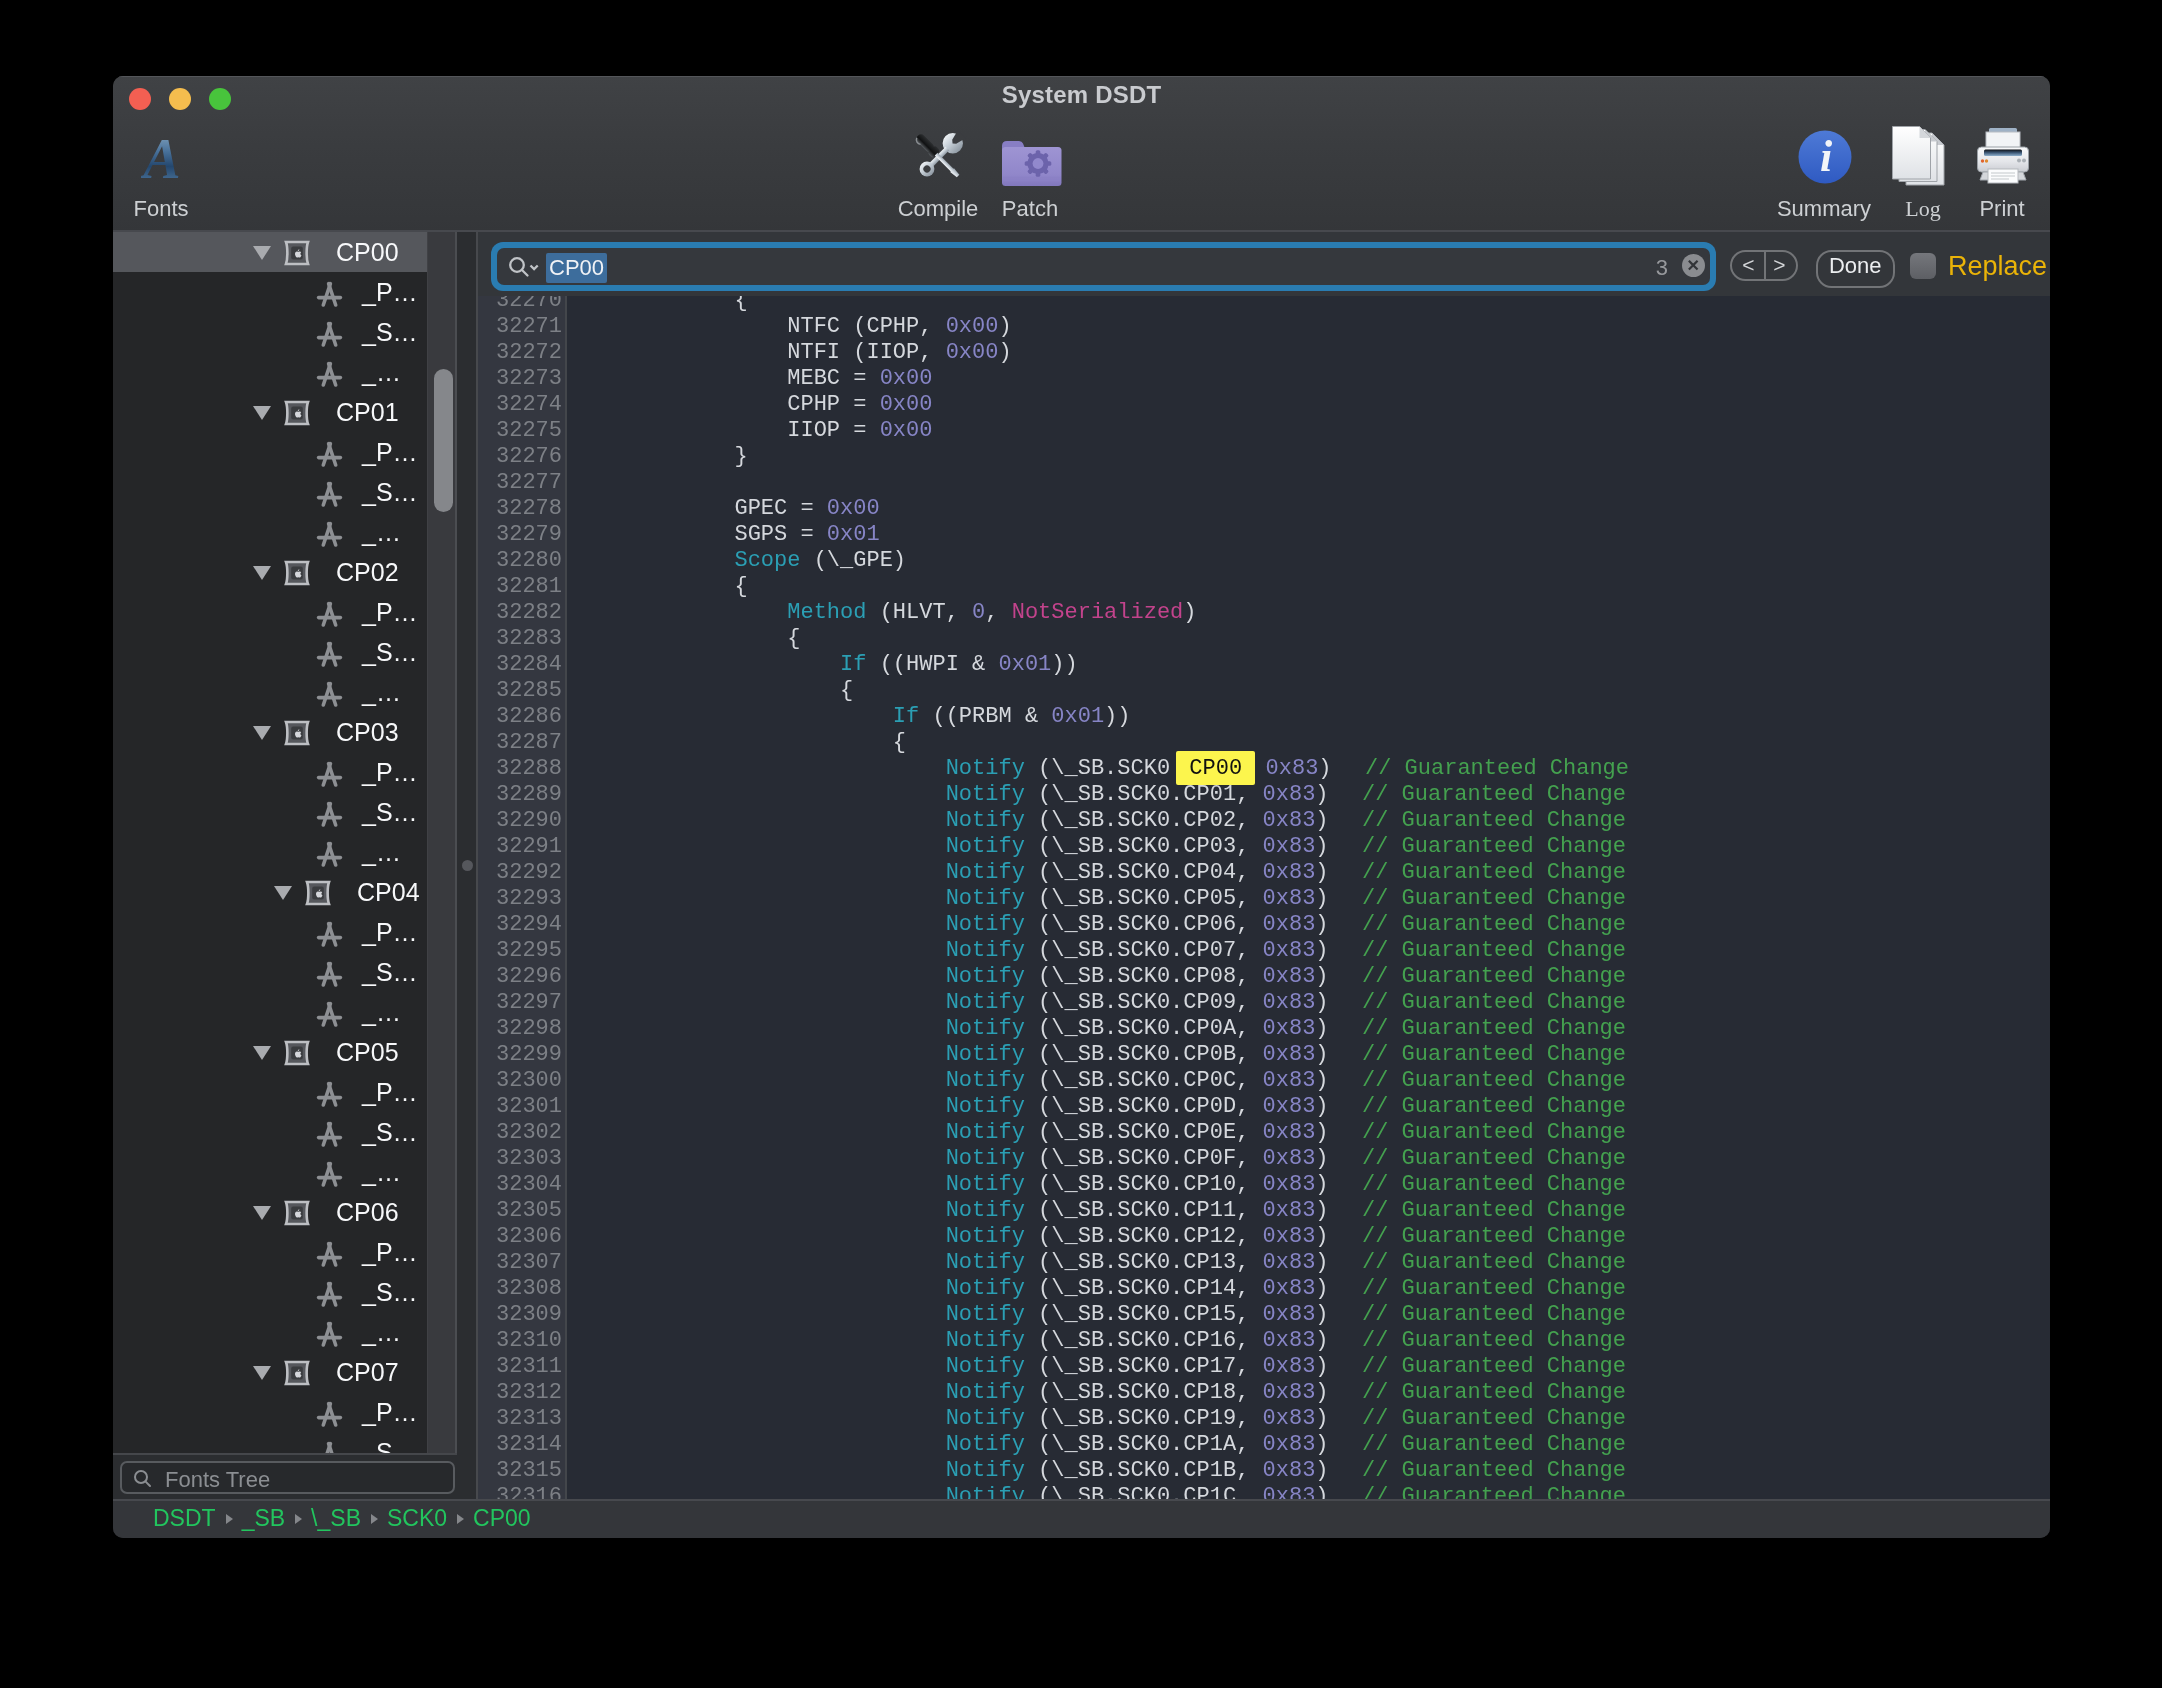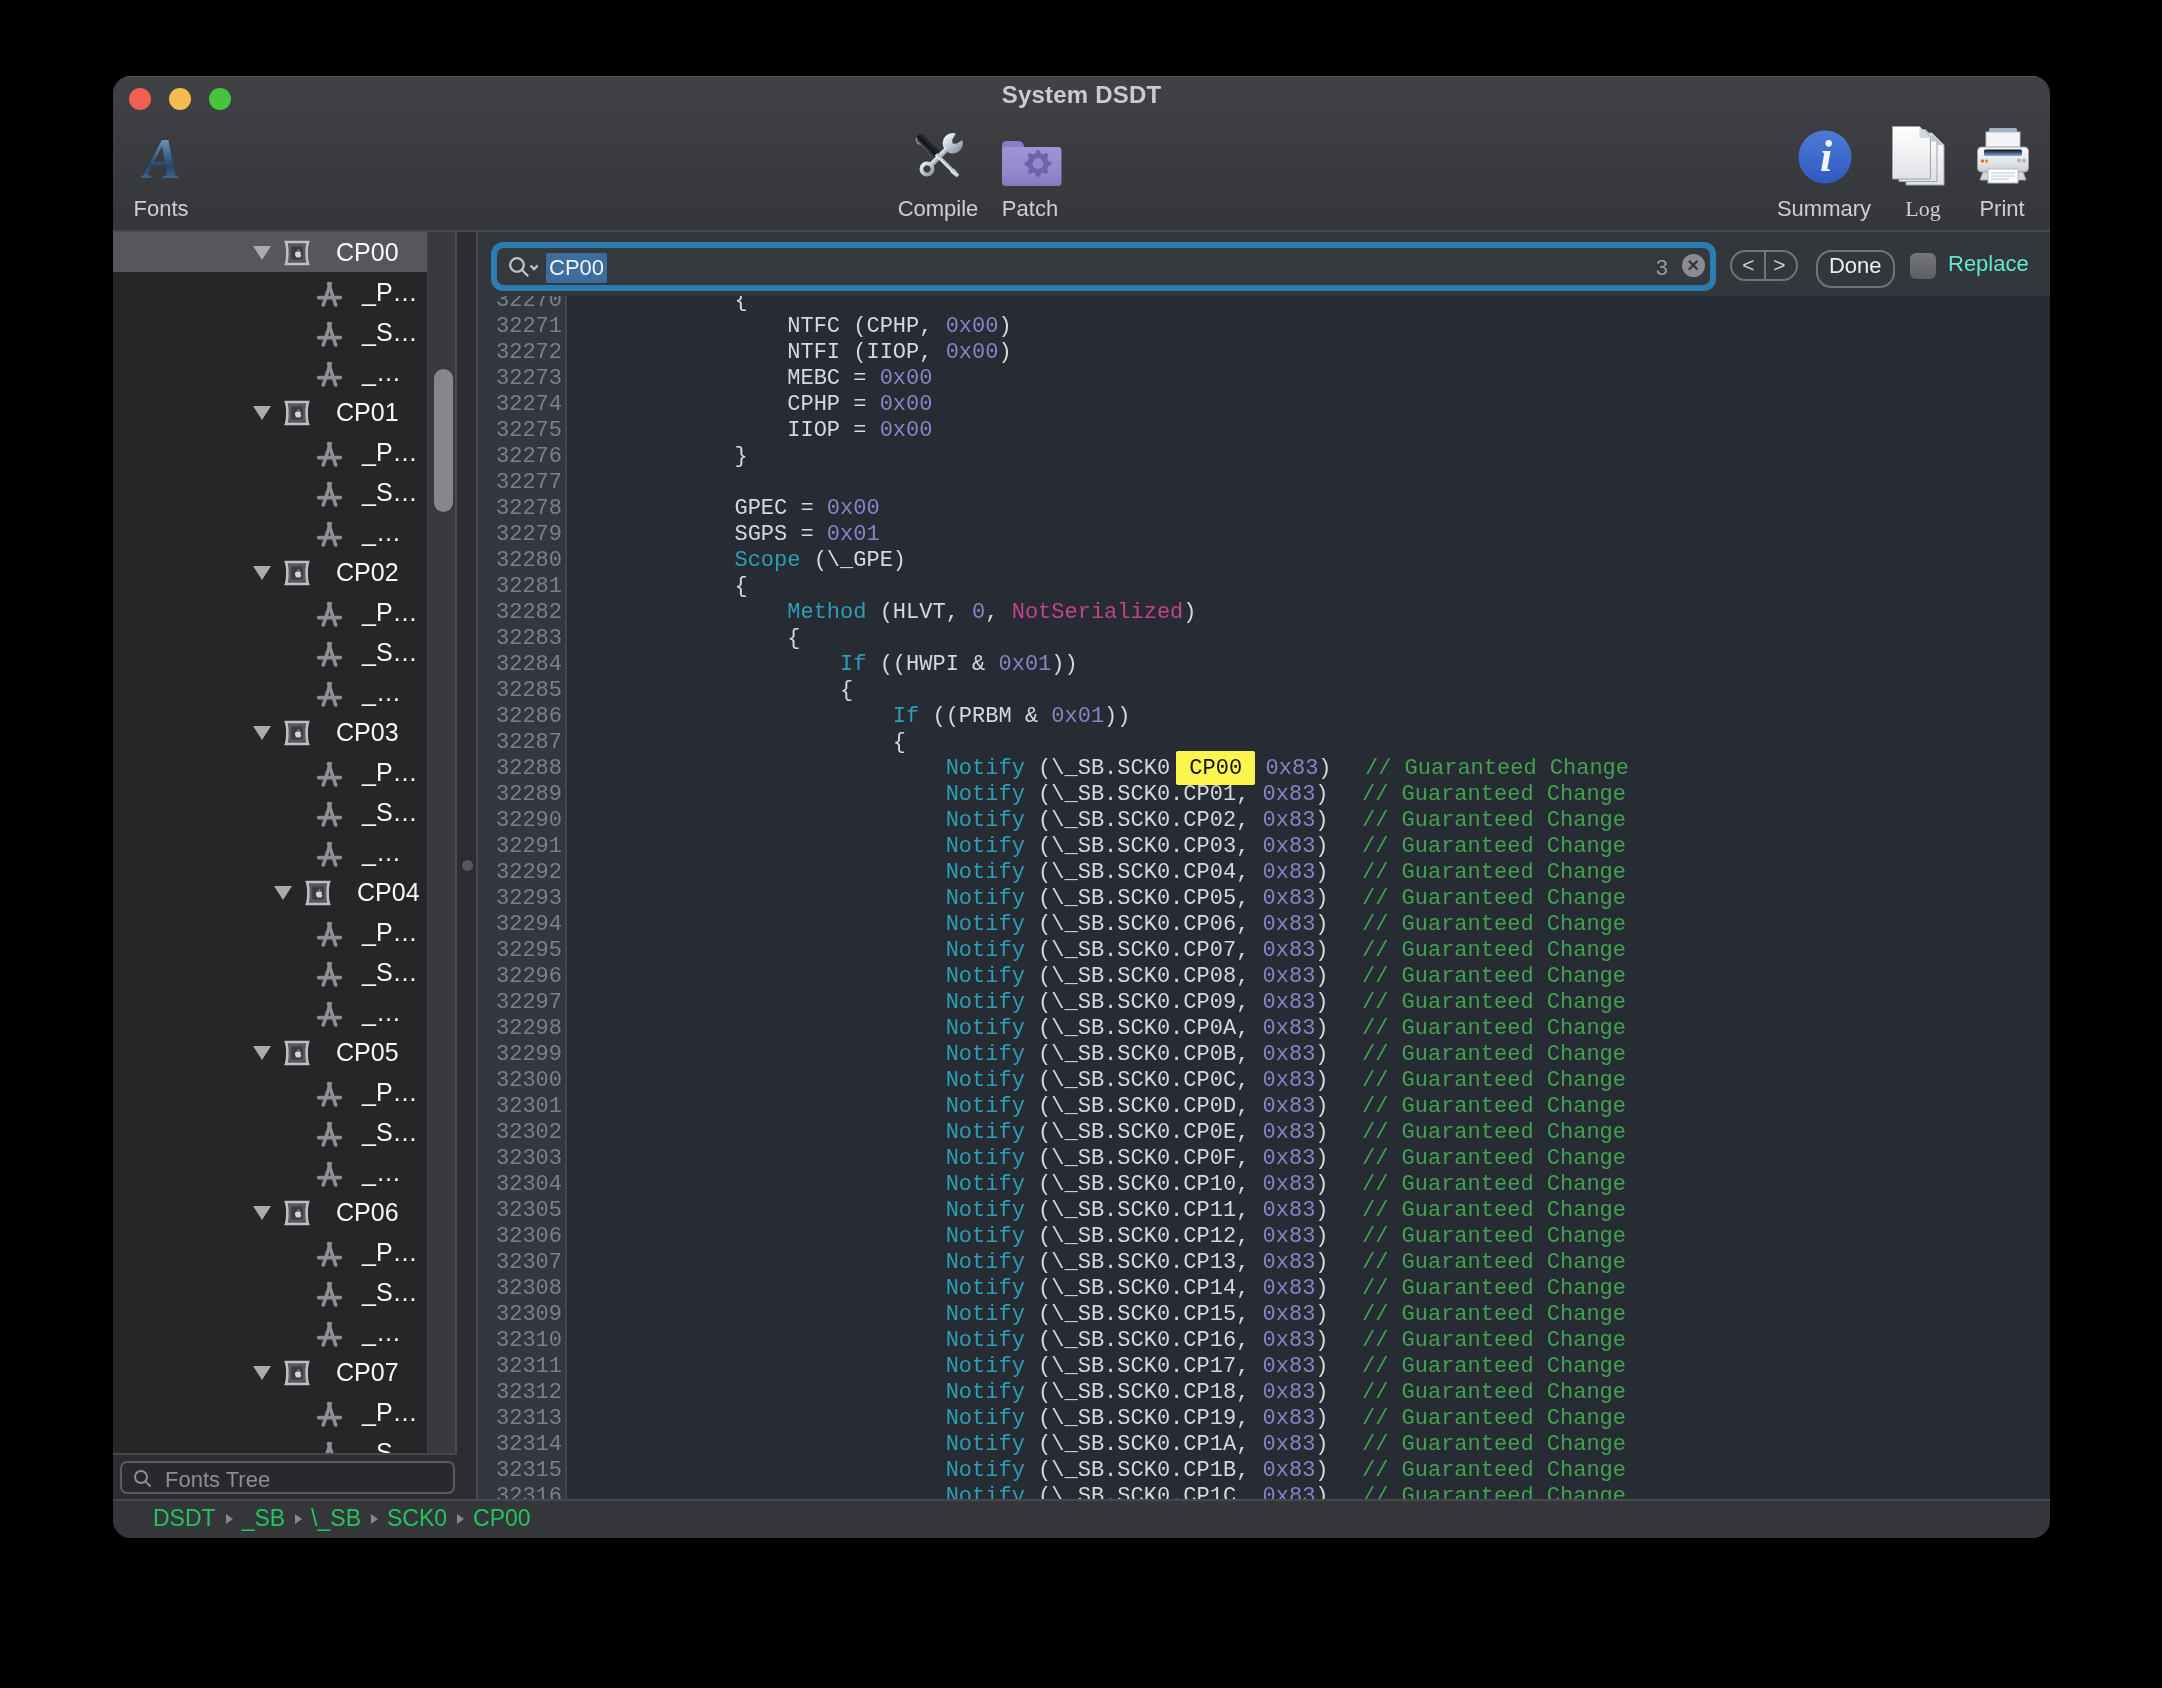--- a/index.html
+++ b/index.html
@@ -1,35 +1,35 @@
 <!DOCTYPE html>
 <html><head><meta charset="utf-8"><style>
 *{margin:0;padding:0;box-sizing:border-box;}
 html,body{width:2162px;height:1688px;background:#000;overflow:hidden;font-family:"Liberation Sans",sans-serif;}
-.win{position:absolute;left:113px;top:76px;width:1937px;height:1462px;border-radius:18px;overflow:hidden;background:#2a2c2f;}
+.win{position:absolute;left:113px;top:76px;width:1937px;height:1462px;border-radius:10px;overflow:hidden;background:#2a2c2f;}
 .abs{position:absolute;}
 
 .toolbar{position:absolute;left:0;top:0;width:1937px;height:156px;background:linear-gradient(#404245,#3a3c3f 45%,#343639);}
 .tl{position:absolute;width:22px;height:22px;border-radius:50%;top:11.5px;}
 .title{position:absolute;left:0;top:5px;width:1937px;text-align:center;font-size:24px;font-weight:700;color:#c9cbcf;letter-spacing:0.2px;}
 .tblabel{position:absolute;font-size:22px;color:#cdd0d3;text-align:center;white-space:nowrap;}
 
 .findbar{position:absolute;left:365px;top:156px;width:1572px;height:63.5px;background:#33363a;}
 .sep{position:absolute;left:0;width:1937px;height:2px;background:#47494e;}
 .sfield{position:absolute;left:12.5px;top:10px;width:1225.5px;height:49px;background:#2a7cb1;border-radius:12px;}
 .sfieldin{position:absolute;left:6px;top:6px;right:6px;bottom:6px;background:#35383d;border-radius:7px;}
 .ssel{position:absolute;left:55.5px;top:10.5px;height:30.5px;background:#3d6d9c;color:#f0f2f5;font-size:22px;line-height:30.5px;padding:0 3px;border-radius:2px;}
 .scount{position:absolute;right:48px;top:10px;font-size:22px;color:#97999d;line-height:31px;}
 .sclear{position:absolute;right:11px;top:11.5px;width:23.5px;height:23.5px;border-radius:50%;background:#8a8c90;color:#323438;font-size:16px;line-height:23.5px;text-align:center;font-weight:700;}
 .segc{position:absolute;left:1251.8px;top:18.2px;width:68.1px;height:30.8px;border:2px solid #727477;border-radius:15.4px;color:#d3d5d8;}
 .segd{position:absolute;left:32px;top:-2px;bottom:-2px;width:2px;background:#727477;}
 .segch{position:absolute;top:0;width:33px;height:27px;text-align:center;font-size:21px;line-height:26px;font-weight:400;}
 .done{position:absolute;left:1337.9px;top:18.2px;width:78.8px;height:38px;border:2px solid #727477;border-radius:15.4px;color:#eceef0;font-size:22px;text-align:center;line-height:27px;}
 .cbx{position:absolute;left:1431.6px;top:21.4px;width:26.6px;height:25.5px;border-radius:6px;background:linear-gradient(#75777c,#5d5f64);}
-.cblabel{position:absolute;left:1470px;top:19px;font-size:22px;color:#5eead4;}
+.cblabel{position:absolute;left:1470px;top:19px;font-size:27px;color:#eab308;}
 
 .sidebar{position:absolute;left:0;top:156px;width:344px;height:1221px;background:#252628;overflow:hidden;}
 .row{position:absolute;left:0;width:316px;height:40px;}
 .rowsel{background:#55575c;width:316px;}
 .tri{position:absolute;left:140px;top:14px;width:0;height:0;border-left:9px solid transparent;border-right:9px solid transparent;border-top:14px solid #a9abaf;}
 .ptext{position:absolute;left:223px;top:0;font-size:25px;line-height:40px;color:#f7f8fa;}
 .ctext{position:absolute;left:249px;top:0;font-size:25px;line-height:40px;color:#f7f8fa;}
 .picon{position:absolute;left:170px;top:7px;}
 .cicon{position:absolute;left:201px;top:6px;}
 .strack{position:absolute;left:314px;top:156px;width:30px;height:1221px;background:#393a3e;border-left:1px solid #404145;border-right:2px solid #4b4d51;}

